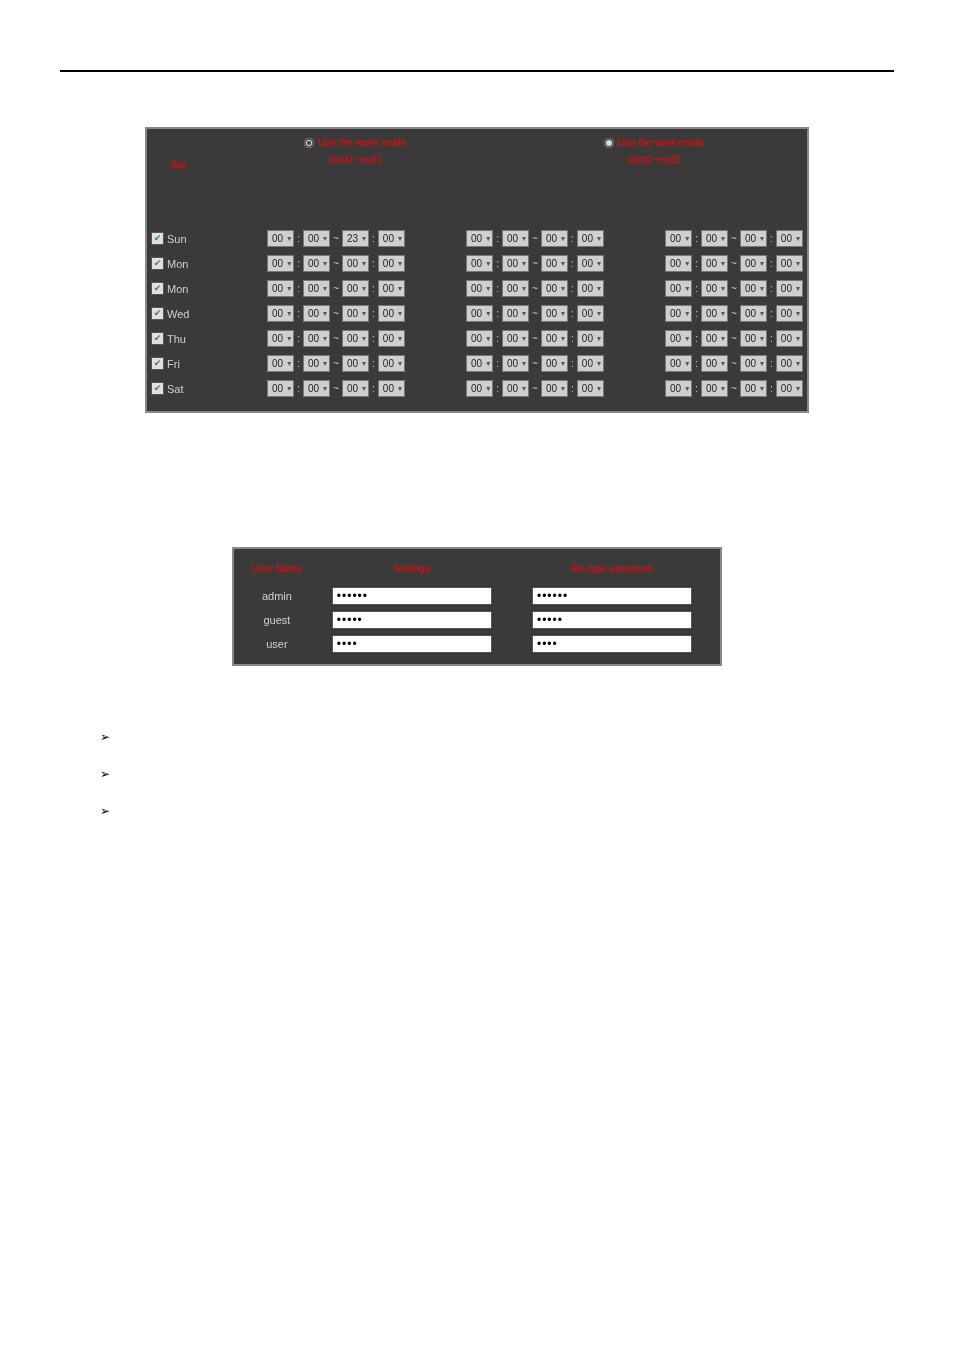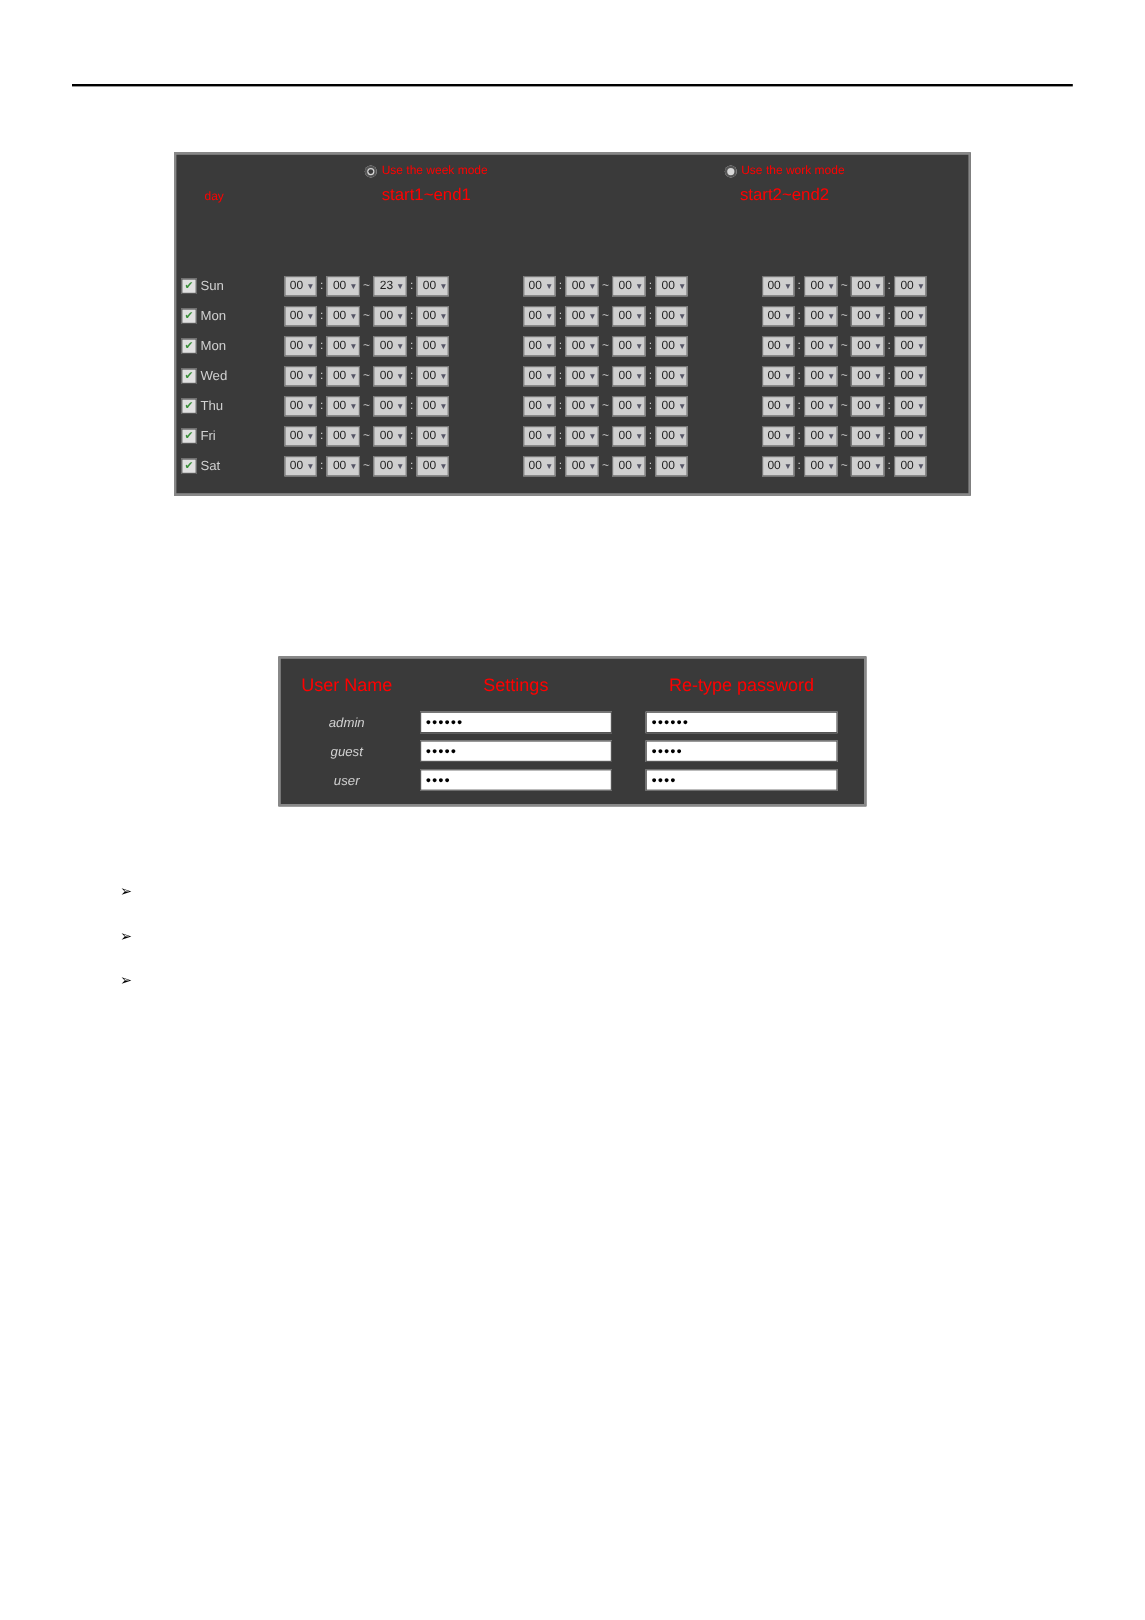--- a/index.html
+++ b/index.html
@@ -85,21 +85,21 @@
     background: #3a3a3a;
     border-radius: 50%;
     margin: 3px;
   }
   .mode-label {
     color: #f00;
     font-size: 10px;
   }
   .subhead {
     color: #f00;
-    font-size: 14px;
+    font-size: 10px;
     padding-bottom: 4px;
   }
   .day-label-head {
     color: #f00;
     font-size: 10px;
     margin-top: 24px;
   }
   .sched-rows {
     padding: 50px 4px 10px 4px;
   }
@@ -125,21 +125,21 @@
     align-items: center;
     justify-content: center;
     font-size: 9px;
     color: #3a8f3a;
     line-height: 1;
   }
   .time-group {
     flex: 1;
     display: flex;
     align-items: center;
-    justify-content: center;
+    justify-content: flex-end;
     gap: 2px;
   }
   .sel {
     display: inline-flex;
     align-items: center;
     background: #cfcfcf;
     border: 1px solid #777;
     height: 15px;
     font-size: 10px;
     color: #222;
@@ -171,28 +171,27 @@
     margin: 20px auto 30px auto;
     padding: 8px;
   }
   .user-table {
     width: 100%;
     border-collapse: collapse;
   }
   .user-table th {
     color: #f00;
     font-weight: normal;
-    font-size: 15px;
+    font-size: 10px;
     padding: 6px 4px 10px 4px;
     text-align: center;
   }
   .user-table td {
     text-align: center;
     padding: 3px 4px;
-    font-style: italic;
   }
   .user-name {
     color: #d0d0d0;
     font-size: 11px;
   }
   .pwd {
     background: #fff;
     border: 1px solid #555;
     height: 16px;
     width: 150px;

